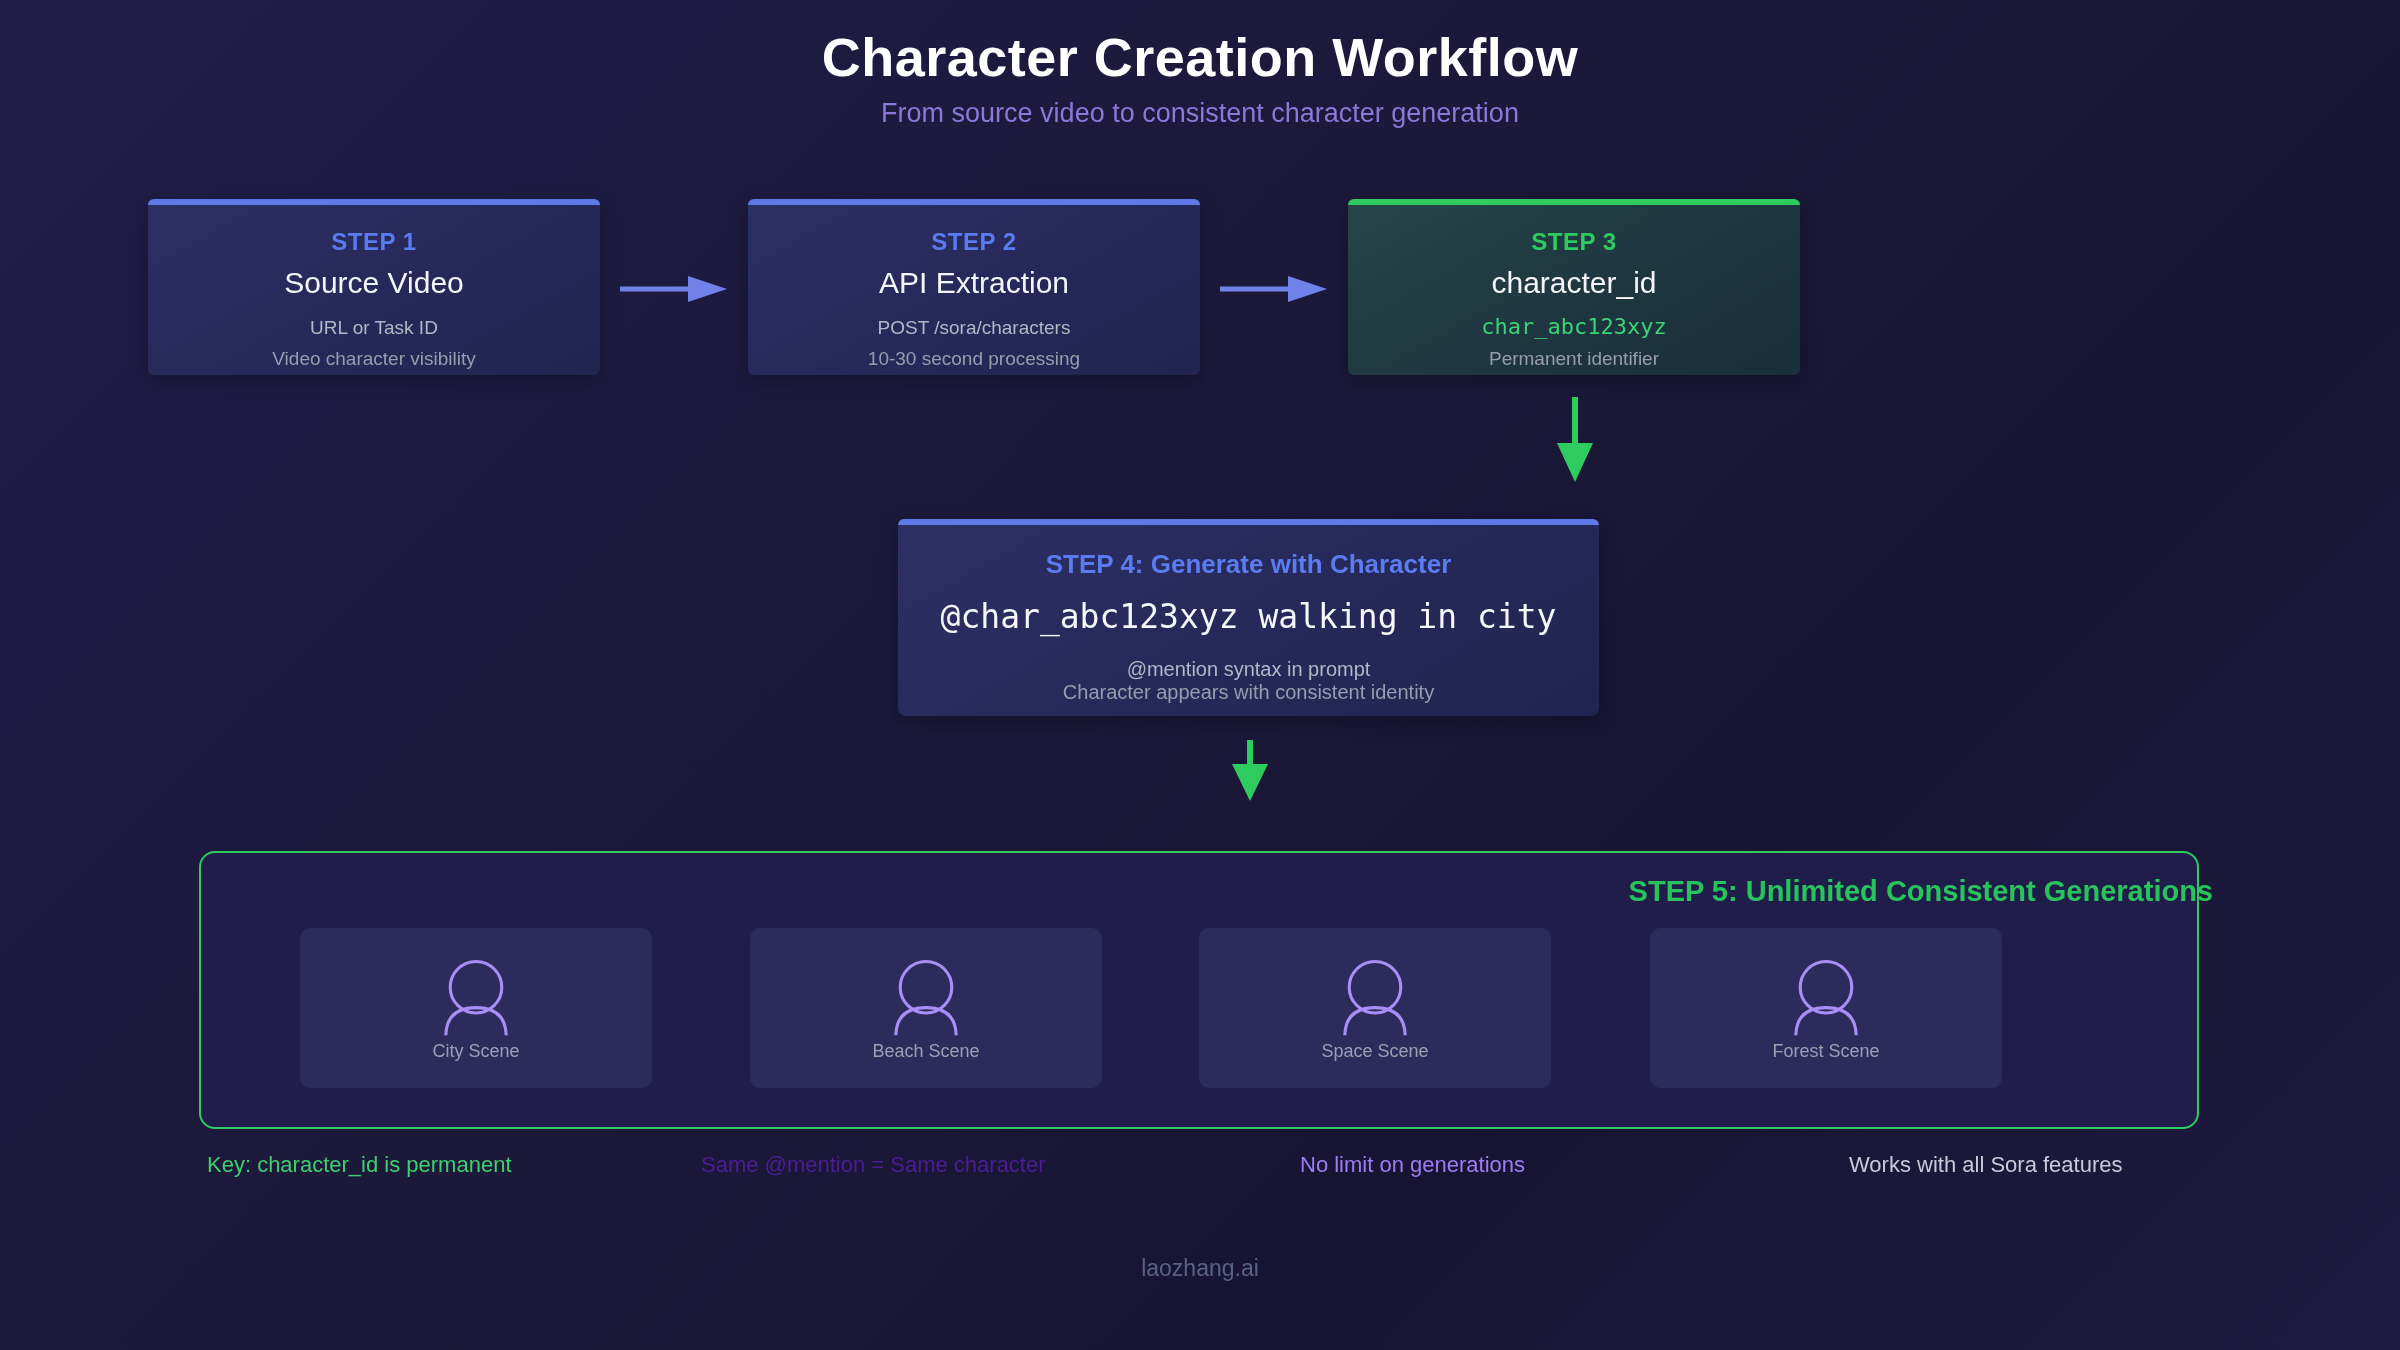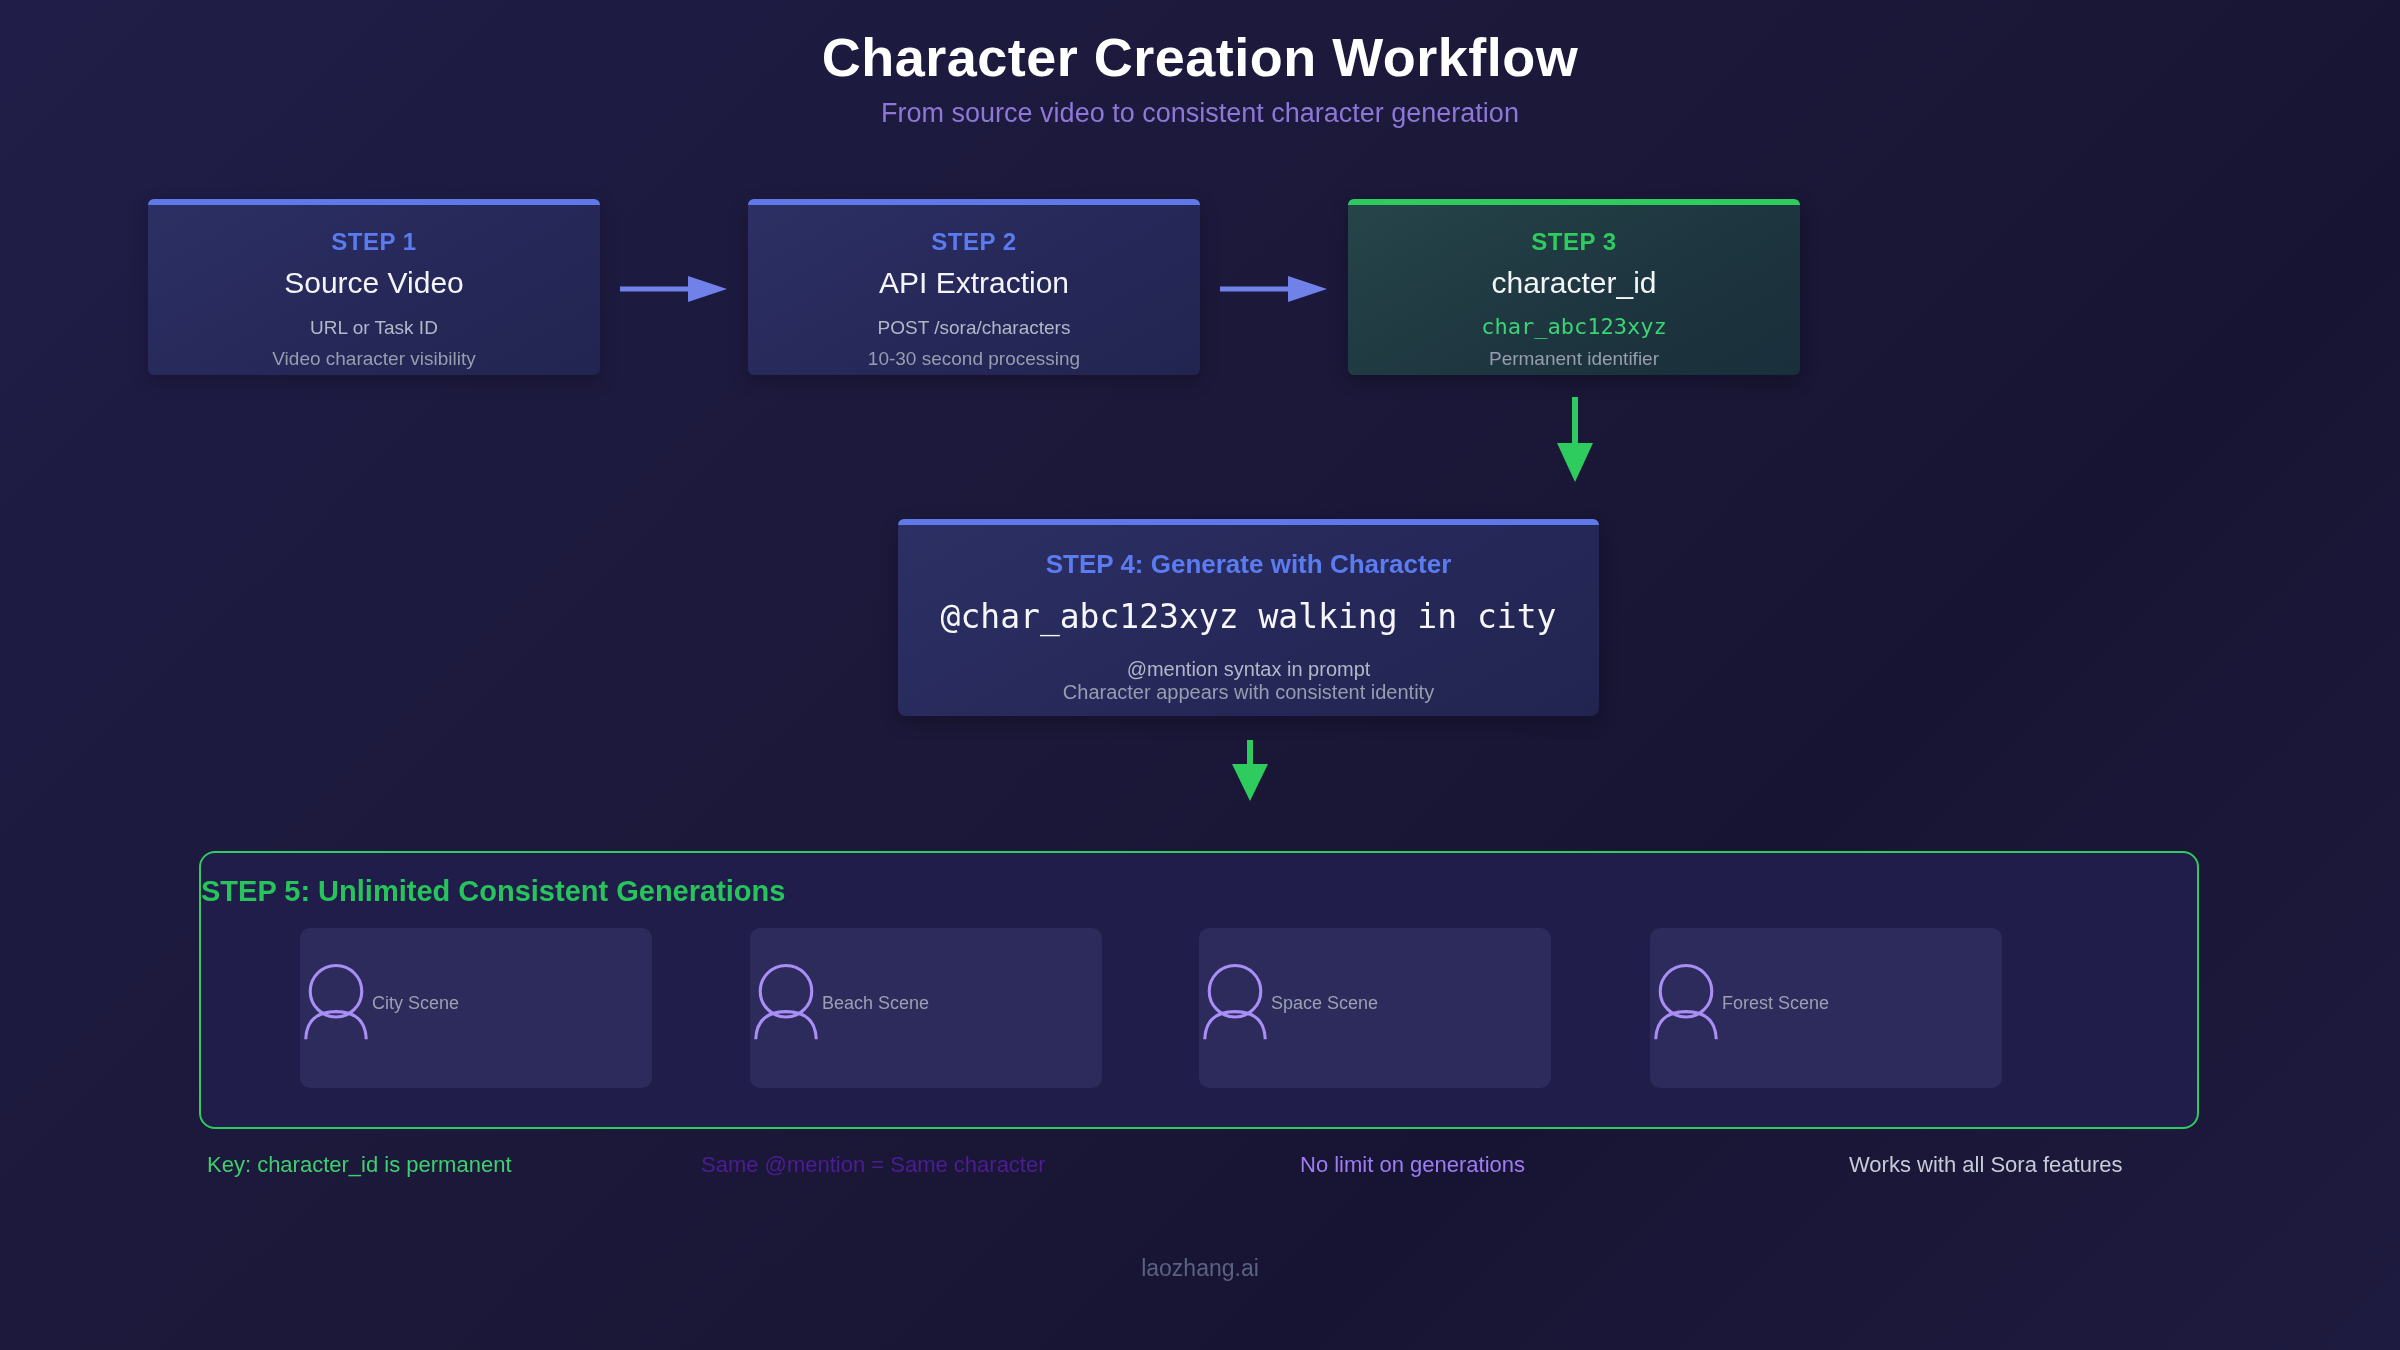--- a/index.html
+++ b/index.html
@@ -56,27 +56,27 @@
   }
   .step4-line1{margin-top:22px;font-size:20px;color:#b3b8c7;}
   .step4-line2{font-size:20px;color:#979daf;}
   
   .step5-box{
     position:absolute;left:199px;top:851px;width:2000px;height:278px;
     border:2px solid #2ecc5e;border-radius:16px;box-sizing:border-box;
     background:#201d4a;
   }
   .step5-heading{
-    position:absolute;top:22px;left:0;width:100%;text-align:left;
-    color:#27c45c;font-size:29px;font-weight:bold;
+    position:absolute;top:22px;left:0;width:100%;text-align:right;
+    color:#27c45c;font-size:29px;font-weight:bold;padding-left:16px;
   }
   .scene-card{
     position:absolute;top:75px;width:352px;height:160px;border-radius:10px;
-    background:#2d2a5c;display:flex;flex-direction:row;align-items:center;
-    padding-bottom:10px;box-sizing:border-box;
+    background:#2d2a5c;display:flex;flex-direction:column;align-items:center;
+    justify-content:flex-end;padding-bottom:26px;box-sizing:border-box;
   }
   .scene-card .person{color:#a98ef5;margin-bottom:4px;}
   .scene-label{font-size:18px;color:#9aa0b2;}
   
   .note{position:absolute;top:1152px;font-size:22px;white-space:nowrap;}
   .note-green{color:#3ed06e;}
   .note-blue{color:#4c1d95;}
   .note-purple{color:#9e7cf4;}
   .note-gray{color:#c7cbd8;}
   .footer{

